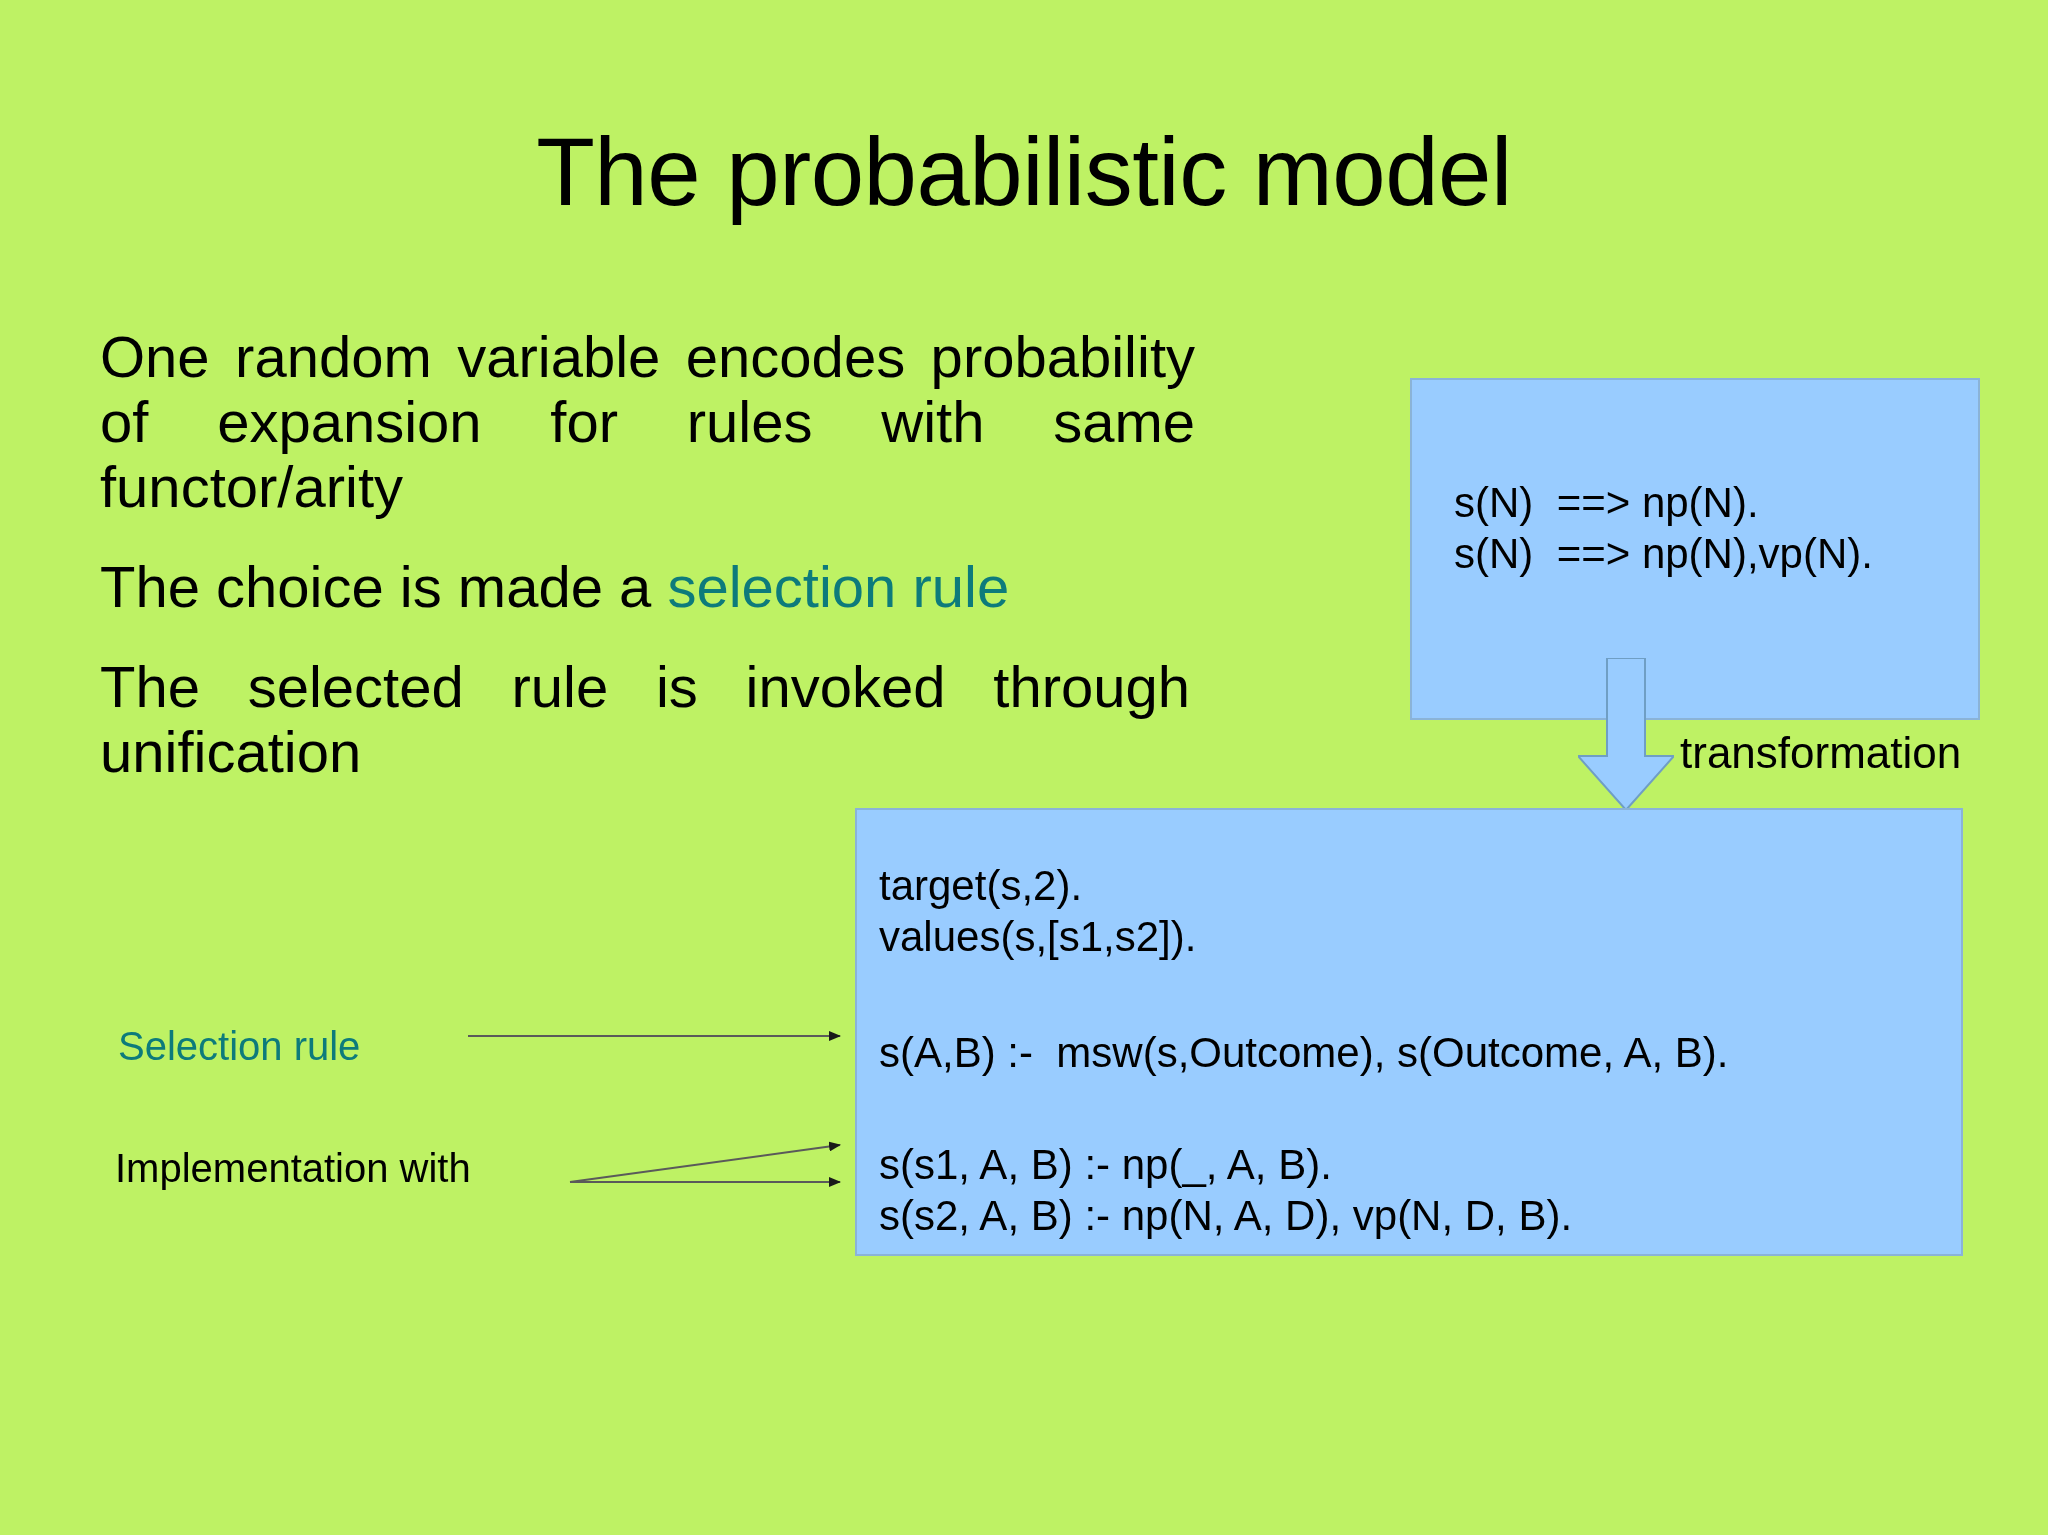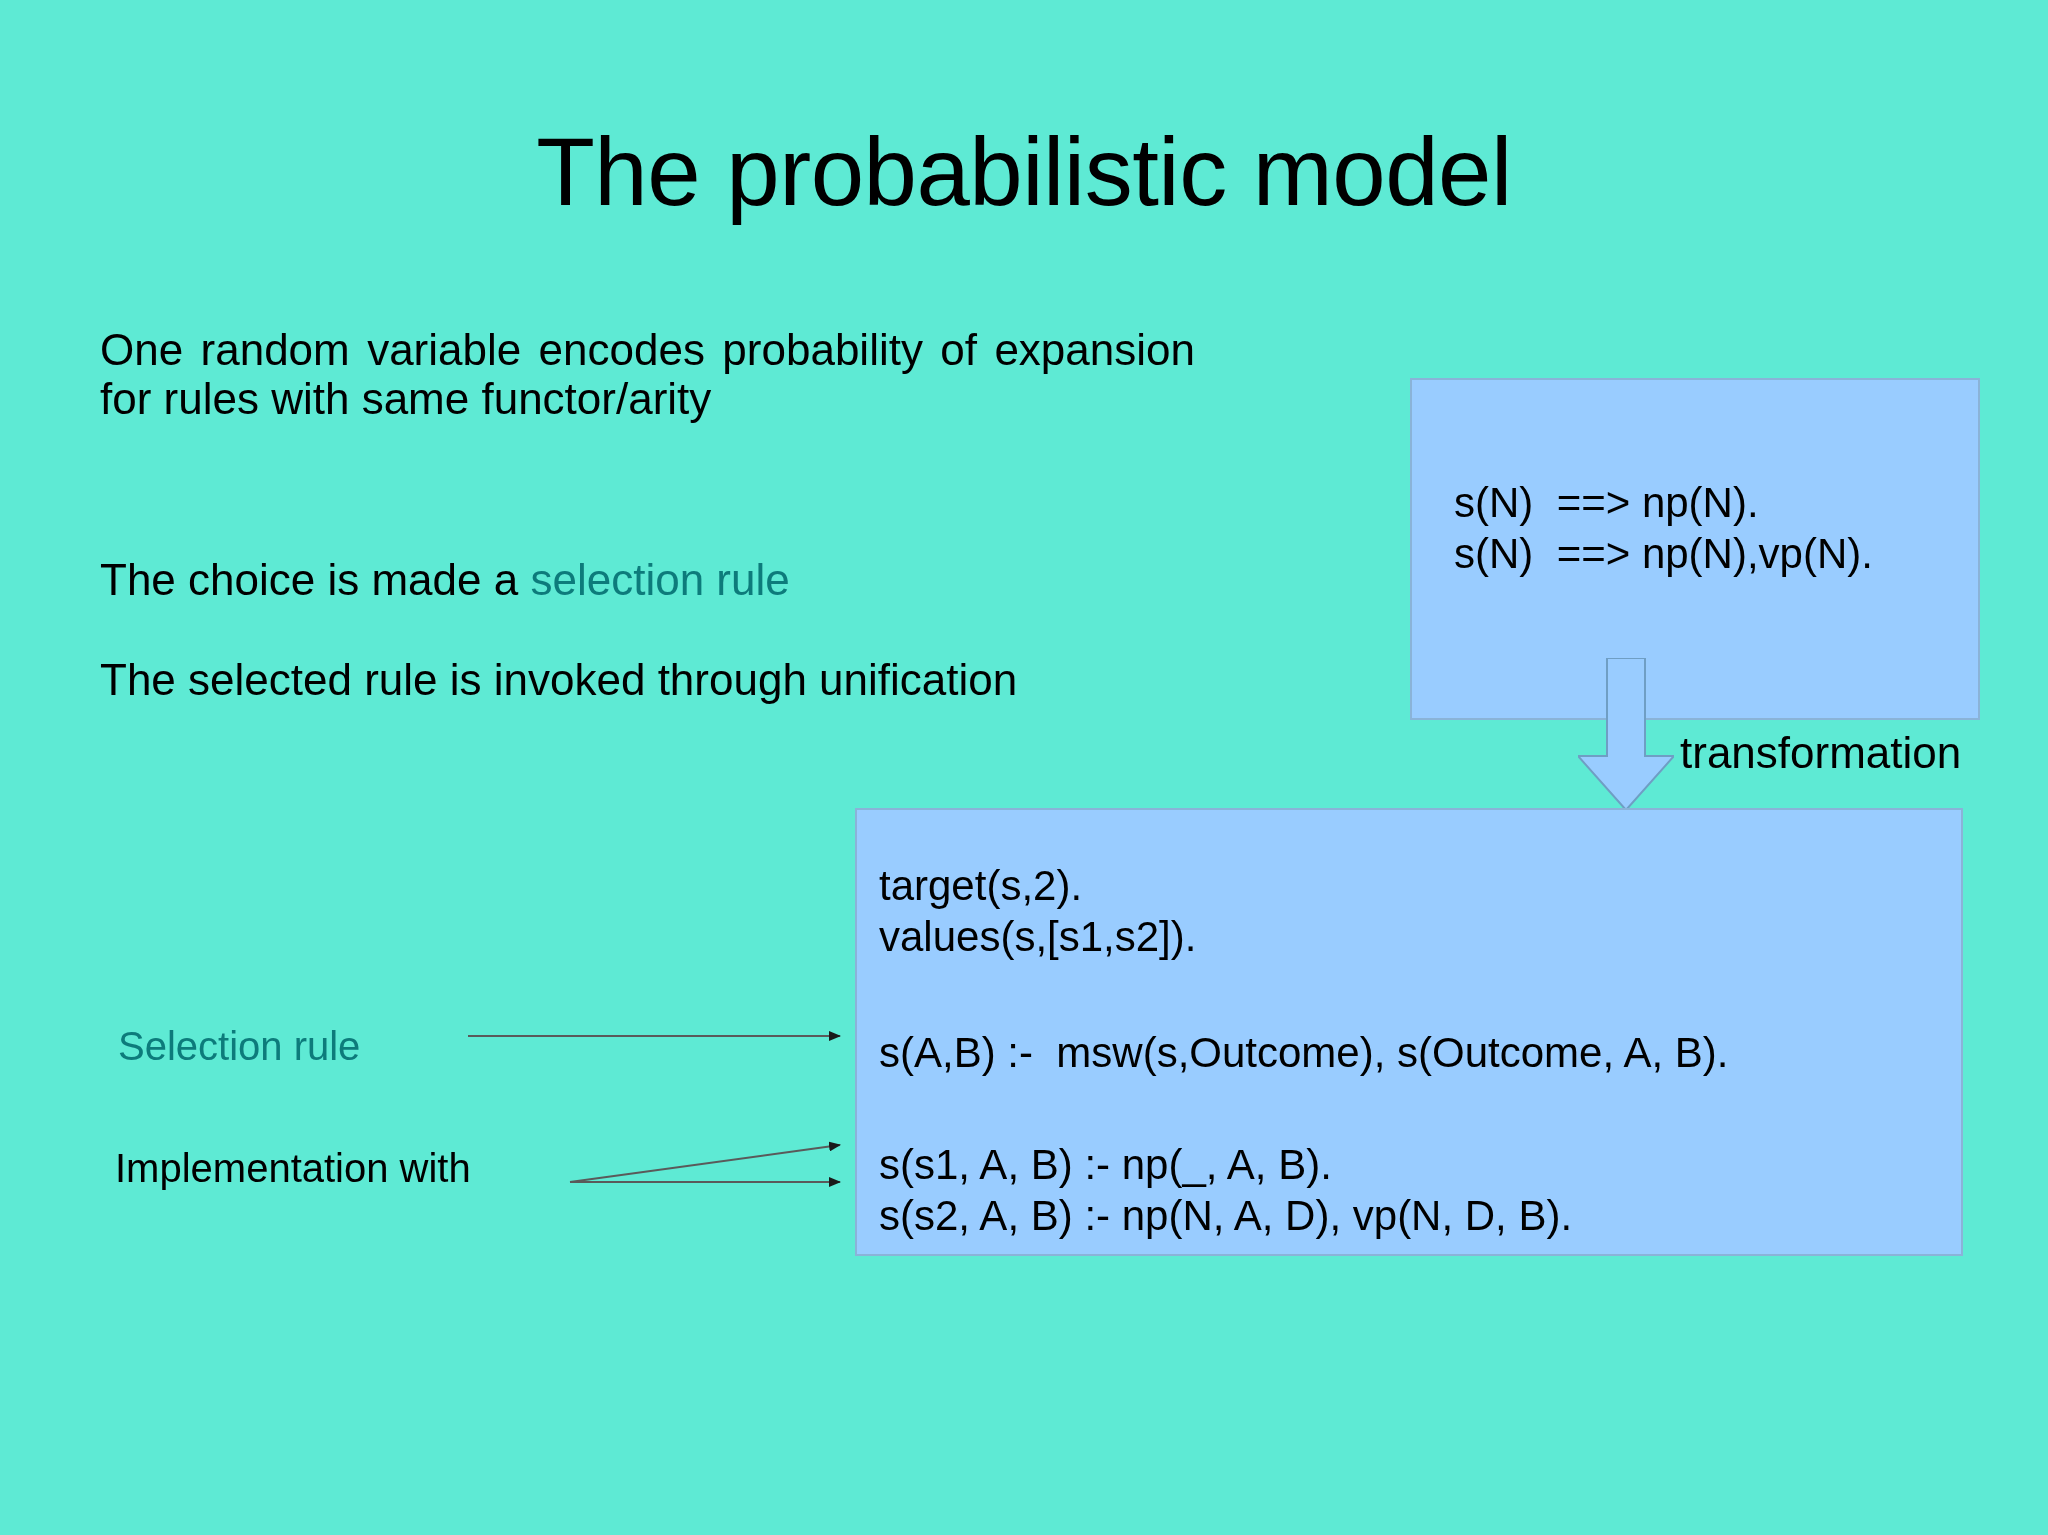--- a/index.html
+++ b/index.html
@@ -8,21 +8,21 @@
     padding: 0;
     background: #ffffff;
   }
   body {
     font-family: "Liberation Sans", sans-serif;
   }
   #slide {
     position: relative;
     width: 2048px;
     height: 1535px;
-    background: #5eead4;
+    background: #bef264;
     overflow: hidden;
   }
 
   
   #slide-title {
     position: absolute;
     left: 0;
     top: 122px;
     width: 2048px;
     text-align: center;
@@ -31,21 +31,21 @@
     color: #000000;
     font-weight: normal;
     letter-spacing: -0.5px;
     white-space: nowrap;
   }
 
   
   .body-para {
     position: absolute;
     color: #000000;
-    font-size: 44px;
+    font-size: 58px;
     line-height: 1.12;
     text-align: justify;
     text-justify: inter-word;
   }
   #para-one {
     left: 100px;
     top: 325px;
     width: 1095px;
   }
   #para-two {

